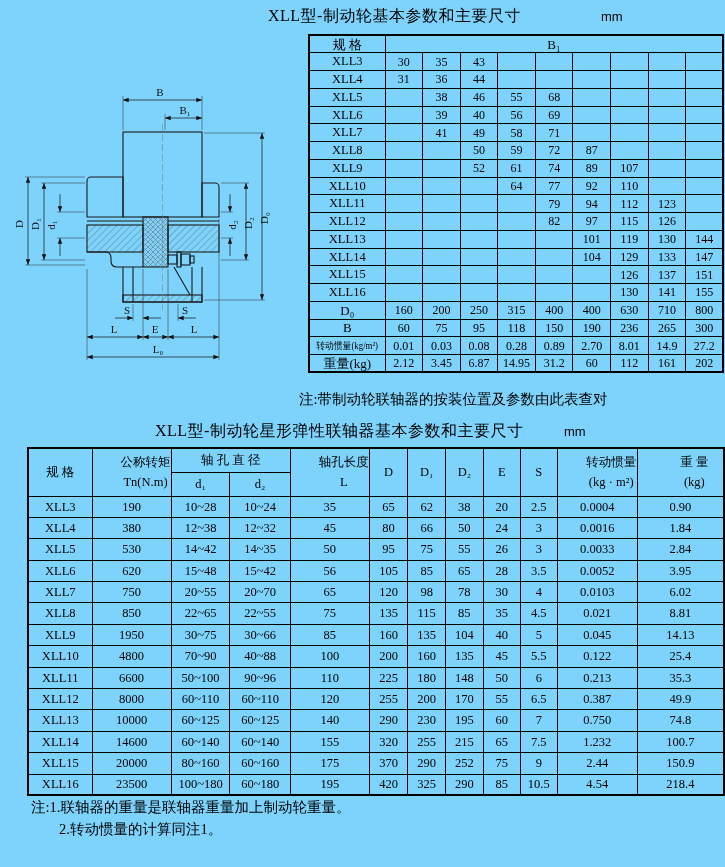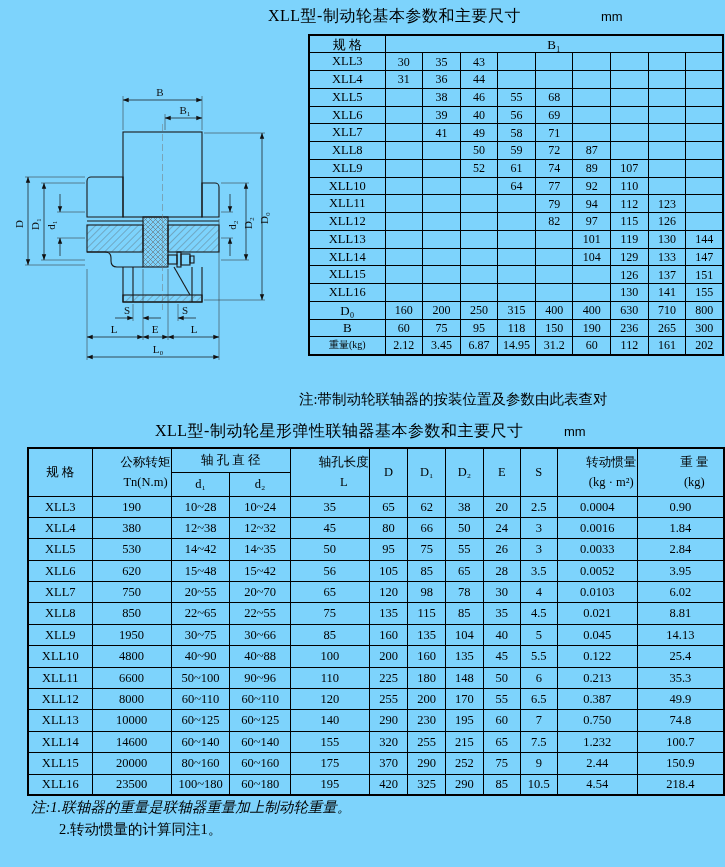--- a/index.html
+++ b/index.html
@@ -12,21 +12,21 @@
   #t1{position:absolute;left:308px;top:34px;border-collapse:collapse;table-layout:fixed;
       border:2px solid #000;}
   #t1 tr{height:17.75px;}
   #t1 td{border:1px solid #000;text-align:center;vertical-align:middle;padding:0;
          font-size:12px;line-height:1;overflow:hidden;white-space:nowrap;}
   #t1 td.hspec{font-size:13px;}
   #t1 td.hb1{font-size:13px;}
   #t1 td.spec{font-size:12.5px;}
   #t1 td.plabel span{display:inline-block;white-space:nowrap;}
   #t1 td.pl-big{font-size:13px;}
-  #t1 td.pl-med{font-size:10px;}
+  #t1 td.pl-med{font-size:13px;}
   #t1 td.pl-small{font-size:10px;}
   #t1 td.pl-small span{transform:scaleX(0.88);transform-origin:center;}
   
   .note{font-size:14.5px;white-space:nowrap;}
   
   #t2{position:absolute;left:27px;top:447px;border-collapse:collapse;table-layout:fixed;
       border:2px solid #000;}
   #t2 td{border:1px solid #000;text-align:center;vertical-align:middle;padding:0;
          font-size:12.5px;line-height:1.15;overflow:hidden;white-space:nowrap;}
   #t2 tr.hrow{height:24px;}
@@ -348,20 +348,32 @@
           <td class="plabel pl-big"><span>B</span></td>
           <td>60</td>
           <td>75</td>
           <td>95</td>
           <td>118</td>
           <td>150</td>
           <td>190</td>
           <td>236</td>
           <td>265</td>
           <td>300</td>
+        </tr>
+        <tr>
+          <td class="plabel pl-small"><span>转动惯量(kg/m²)</span></td>
+          <td>0.01</td>
+          <td>0.03</td>
+          <td>0.08</td>
+          <td>0.28</td>
+          <td>0.89</td>
+          <td>2.70</td>
+          <td>8.01</td>
+          <td>14.9</td>
+          <td>27.2</td>
         </tr>
         <tr>
           <td class="plabel pl-med"><span>重量(kg)</span></td>
           <td>2.12</td>
           <td>3.45</td>
           <td>6.87</td>
           <td>14.95</td>
           <td>31.2</td>
           <td>60</td>
           <td>112</td>
@@ -517,21 +529,21 @@
           <td>135</td>
           <td>104</td>
           <td>40</td>
           <td>5</td>
           <td>0.045</td>
           <td>14.13</td>
         </tr>
         <tr class="drow">
           <td class="spec">XLL10</td>
           <td>4800</td>
-          <td>40~90</td>
+          <td>70~90</td>
           <td>40~88</td>
           <td>100</td>
           <td>200</td>
           <td>160</td>
           <td>135</td>
           <td>45</td>
           <td>5.5</td>
           <td>0.122</td>
           <td>25.4</td>
         </tr>
@@ -615,15 +627,15 @@
           <td>325</td>
           <td>290</td>
           <td>85</td>
           <td>10.5</td>
           <td>4.54</td>
           <td>218.4</td>
         </tr>
       </tbody>
   </table>
 
-  <div class="abs note" style="left:31px;top:798px;font-style:italic;">注:1.联轴器的重量是联轴器重量加上制动轮重量。</div>
+  <div class="abs note" style="left:31px;top:798px;">注:1.联轴器的重量是联轴器重量加上制动轮重量。</div>
   <div class="abs note" style="left:59px;top:820px;">2.转动惯量的计算同注1。</div>
 </div>
 
 </body></html>

